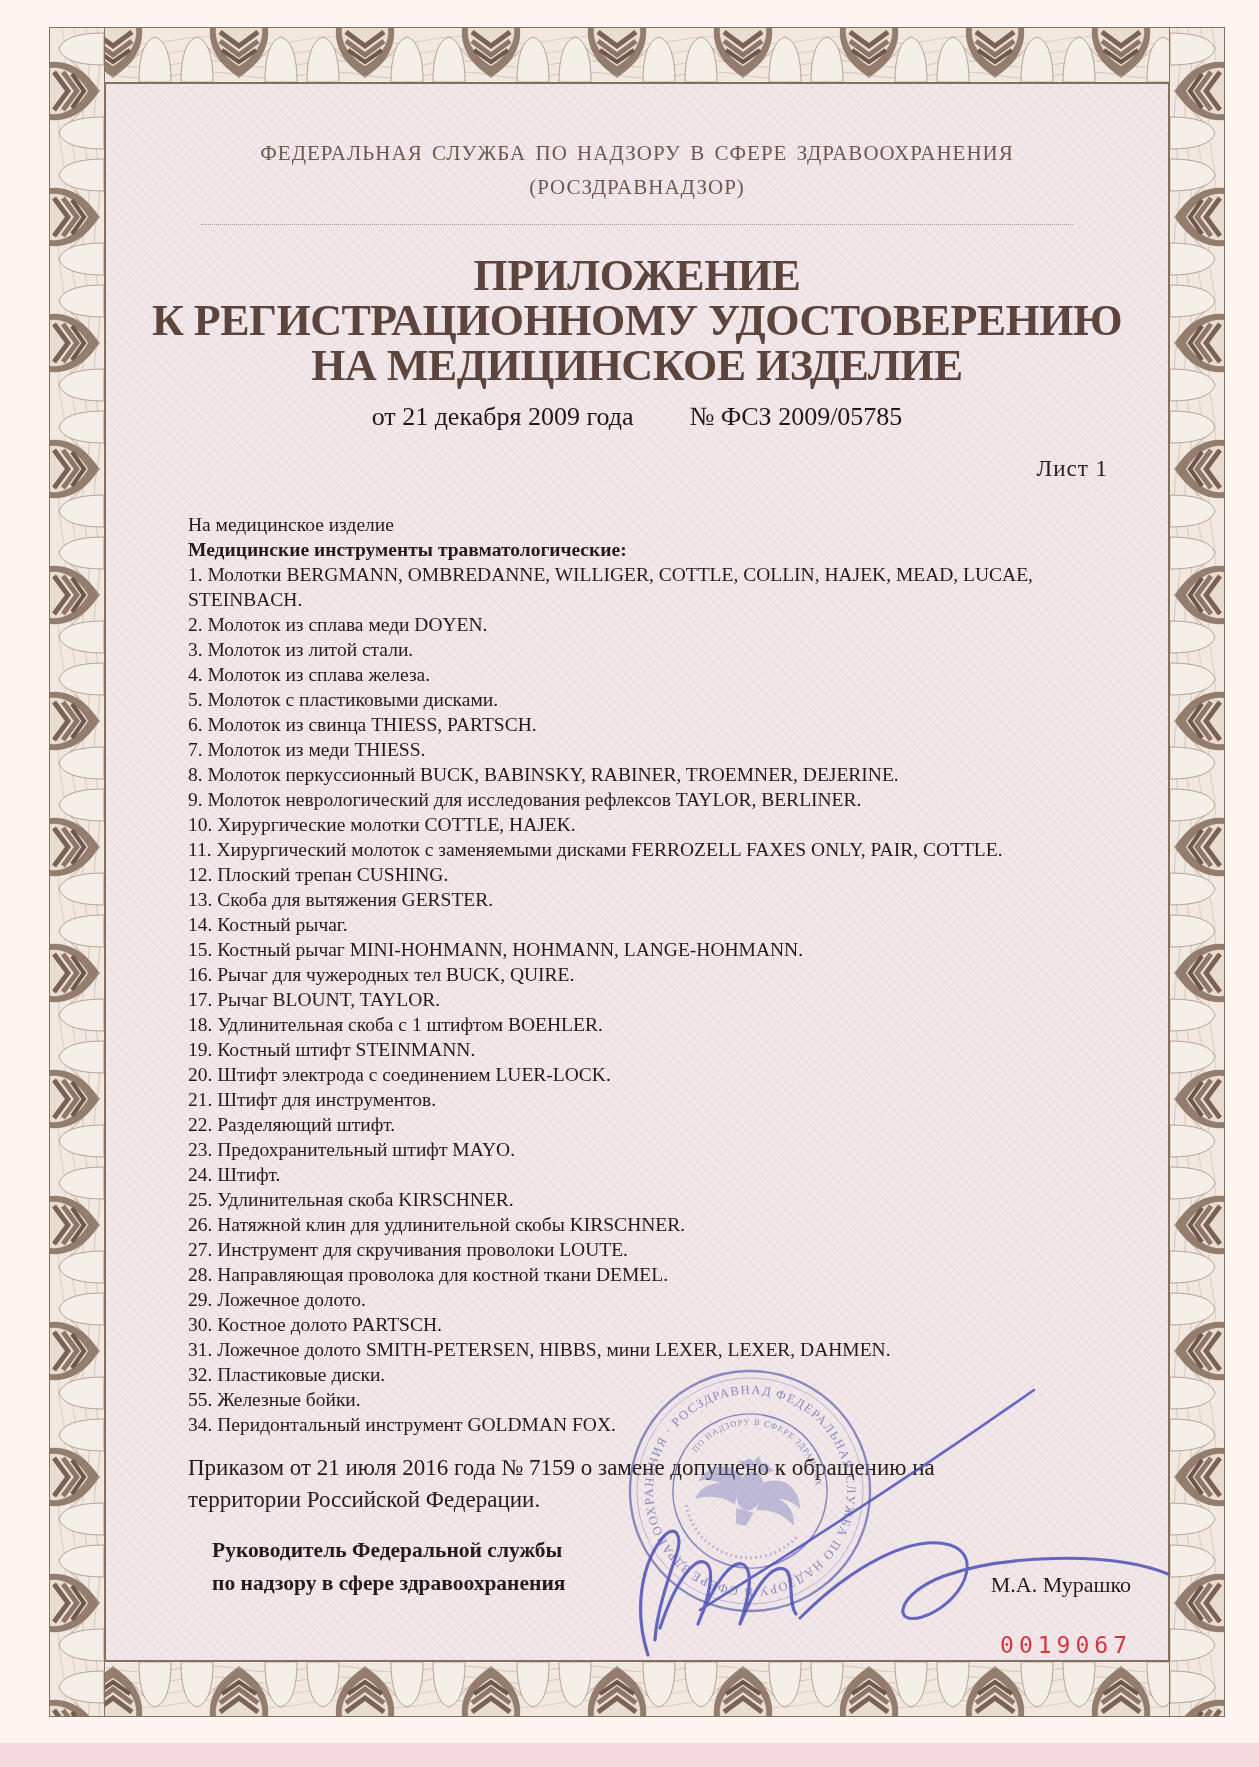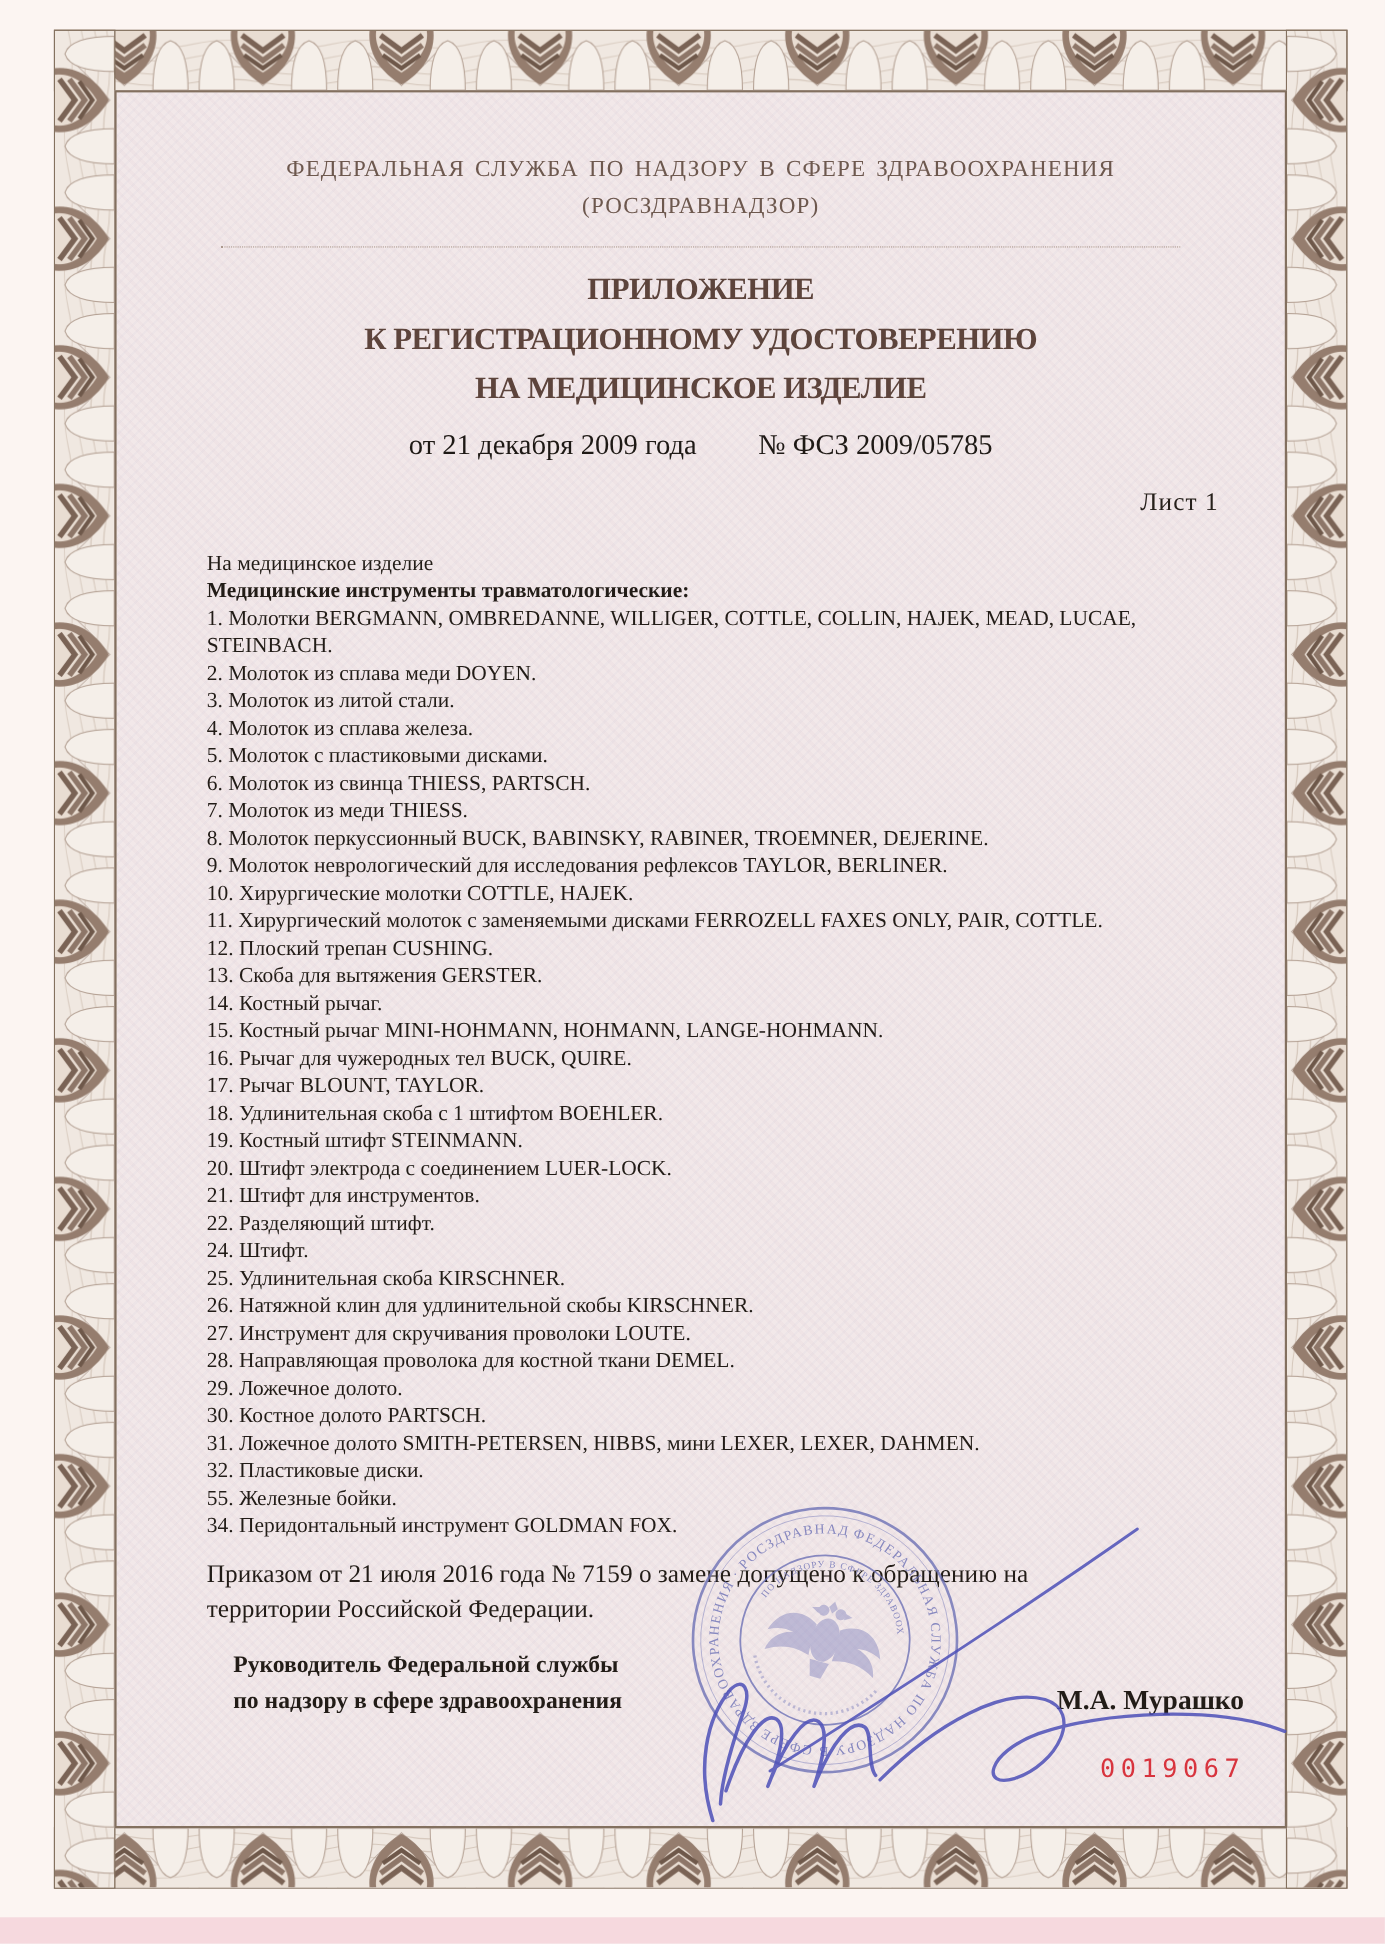--- a/index.html
+++ b/index.html
@@ -27,42 +27,42 @@
       repeating-linear-gradient(45deg, rgba(201,166,182,.07) 0 3px, rgba(0,0,0,0) 3px 7px),
       repeating-linear-gradient(-45deg, rgba(160,170,205,.06) 0 2px, rgba(0,0,0,0) 2px 6px),
       #f2e8e9;
     overflow:hidden;
   }
 
   
   .agency { margin-top:52px; text-align:center; color:#6d584e;
             font-size:21px; line-height:34px; letter-spacing:1px; word-spacing:3px; }
   .dotted-rule { width:872px; margin:20px auto 0 auto; border-top:1px dotted #ab988d; height:0; }
-  .title-block { margin-top:16px; text-align:center; color:#5d443c; font-weight:bold;
-                 font-size:28px; line-height:45px; letter-spacing:-.5px; }
+  .title-block { margin-top:28px; text-align:center; color:#5d443c; font-weight:bold;
+                 font-size:44px; line-height:45px; letter-spacing:-.5px; }
   .date-line { margin-top:14px; display:flex; justify-content:center; gap:56px;
                font-weight:normal; color:#1e1915; font-size:26px; }
   .sheet-line { margin-top:24px; text-align:right; padding-right:60px;
                 font-size:23px; color:#26201b; letter-spacing:1px; }
 
   
   .body-block { margin-top:30px; padding-left:82px; width:1020px;
                 font-size:19.5px; line-height:25px; color:#221c17; }
   .intro-line { }
   .product-title { font-weight:bold; }
   .items-list .item { width:935px; }
 
   .order-para { margin-top:15px; padding-left:82px; width:885px;
                 font-size:23px; line-height:32px; color:#221c17; }
 
   
   .footer-row { margin-top:18px; padding-left:82px; padding-right:37px;
                 display:flex; justify-content:space-between; align-items:flex-end;margin-left:24px; }
   .position-lines { font-weight:bold; font-size:21.5px; line-height:33px; color:#221c17; }
-  .signatory { font-weight:bold; font-size:25px; color:#221c17; padding-bottom:2px; }
+  .signatory { font-weight:normal; font-size:22px; color:#221c17; padding-bottom:2px; }
   .serial-line { margin-top:32px; text-align:right; padding-right:36px;
                  font-family:"DejaVu Sans Mono", monospace; font-size:23px;
                  letter-spacing:5px; color:#d8343e; }
 
   
   .overlay { position:absolute; left:0; top:0; width:1259px; height:1767px; pointer-events:none; }
   .hidden-defs { position:absolute; width:0; height:0; }
 </style>
 </head>
 <body>
@@ -165,20 +165,21 @@
             <div class="item">13. Скоба для вытяжения GERSTER.</div>
             <div class="item">14. Костный рычаг.</div>
             <div class="item">15. Костный рычаг MINI-HOHMANN, HOHMANN, LANGE-HOHMANN.</div>
             <div class="item">16. Рычаг для чужеродных тел BUCK, QUIRE.</div>
             <div class="item">17. Рычаг BLOUNT, TAYLOR.</div>
             <div class="item">18. Удлинительная скоба с 1 штифтом BOEHLER.</div>
             <div class="item">19. Костный штифт STEINMANN.</div>
             <div class="item">20. Штифт электрода с соединением LUER-LOCK.</div>
             <div class="item">21. Штифт для инструментов.</div>
             <div class="item">22. Разделяющий штифт.</div>
+            <div class="item">23. Предохранительный штифт MAYO.</div>
             <div class="item">24. Штифт.</div>
             <div class="item">25. Удлинительная скоба KIRSCHNER.</div>
             <div class="item">26. Натяжной клин для удлинительной скобы KIRSCHNER.</div>
             <div class="item">27. Инструмент для скручивания проволоки LOUTE.</div>
             <div class="item">28. Направляющая проволока для костной ткани DEMEL.</div>
             <div class="item">29. Ложечное долото.</div>
             <div class="item">30. Костное долото PARTSCH.</div>
             <div class="item">31. Ложечное долото SMITH-PETERSEN, HIBBS, мини LEXER, LEXER, DAHMEN.</div>
             <div class="item">32. Пластиковые диски.</div>
             <div class="item">55. Железные бойки.</div>

